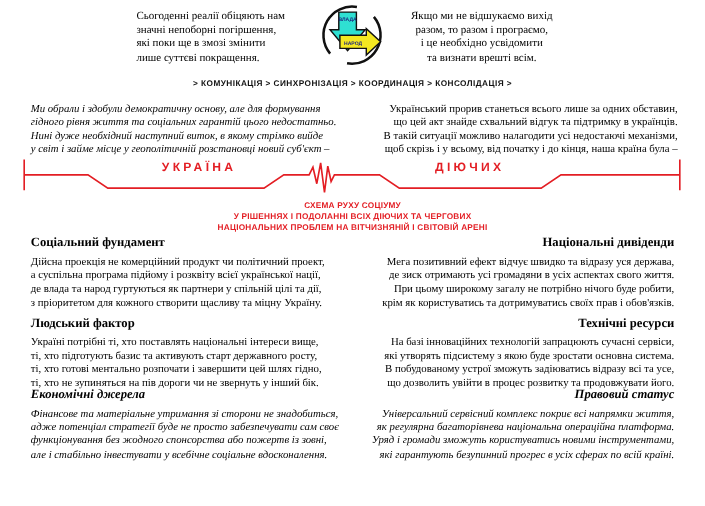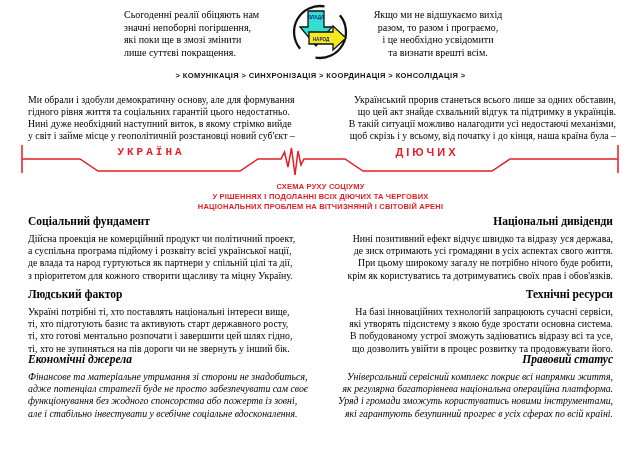--- a/index.html
+++ b/index.html
@@ -7,27 +7,27 @@
         font-family:"Liberation Serif",serif;color:#000;}
   .quote{position:absolute;top:9px;font-size:10px;line-height:12.5px;white-space:pre-line;}
   .quote-left{left:124px;width:170px;text-align:left;}
   .quote-right{left:350px;width:176px;text-align:center;}
   .logo{position:absolute;left:291px;top:3px;}
   .logo text{font-family:"Liberation Sans",sans-serif;font-weight:bold;font-size:4.6px;fill:#1a237e;}
   .chevrons{position:absolute;left:0;top:71px;width:641px;text-align:center;
         font-family:"Liberation Sans",sans-serif;font-weight:bold;font-size:7.5px;
         letter-spacing:.4px;color:#111;}
   .intro{position:absolute;top:94px;width:296px;font-size:9.8px;line-height:12px;white-space:pre-line;}
-  .intro-left{left:28px;text-align:left;}
+  .intro-left{left:28px;text-align:left;font-style:italic;}
   .intro-right{left:320px;text-align:right;}
   .pulse-svg{position:absolute;left:0;top:142px;}
   .pulse-word{position:absolute;top:146px;width:150px;text-align:center;
         font-family:"Liberation Sans",sans-serif;font-weight:bold;font-size:11px;
         letter-spacing:3px;color:#e31e24;}
-  .w-left{left:76px;font-family:Liberation Mono, monospace;}
+  .w-left{left:106px;}
   .w-right{left:352px;}
   .scheme-heading{position:absolute;left:0;top:182px;width:641px;text-align:center;
         font-family:"Liberation Sans",sans-serif;font-weight:bold;font-size:7.5px;
         line-height:10px;letter-spacing:.2px;color:#e31e24;white-space:pre-line;}
   .section{position:absolute;width:294px;}
   .sec-title{font-weight:bold;font-size:11.5px;margin-bottom:6px;}
   .sec-body{font-size:9.8px;line-height:12.2px;white-space:pre-line;}
   .col-l{left:28px;text-align:left;}
   .col-r{left:319px;text-align:right;}
   .row-1{top:215px;}
@@ -81,21 +81,21 @@
 
   <div class="section col-l row-1">
     <div class="sec-title">Соціальний фундамент</div>
     <div class="sec-body">Дійсна проекція не комерційний продукт чи політичний проект,
 а суспільна програма підйому і розквіту всієї української нації,
 де влада та народ гуртуються як партнери у спільній цілі та дії,
 з пріоритетом для кожного створити щасливу та міцну Україну.</div>
   </div>
   <div class="section col-r row-1">
     <div class="sec-title">Національні дивіденди</div>
-    <div class="sec-body">Нині позитивний ефект відчує швидко та відразу уся держава,
+    <div class="sec-body">Мега позитивний ефект відчує швидко та відразу уся держава,
 де зиск отримають усі громадяни в усіх аспектах свого життя.
 При цьому широкому загалу не потрібно нічого буде робити,
 крім як користуватись та дотримуватись своїх прав і обов'язків.</div>
   </div>
   <div class="section col-l row-2">
     <div class="sec-title">Людський фактор</div>
     <div class="sec-body">Україні потрібні ті, хто поставлять національні інтереси вище,
 ті, хто підготують базис та активують старт державного росту,
 ті, хто готові ментально розпочати і завершити цей шлях гідно,
 ті, хто не зупиняться на пів дороги чи не звернуть у інший бік.</div>

